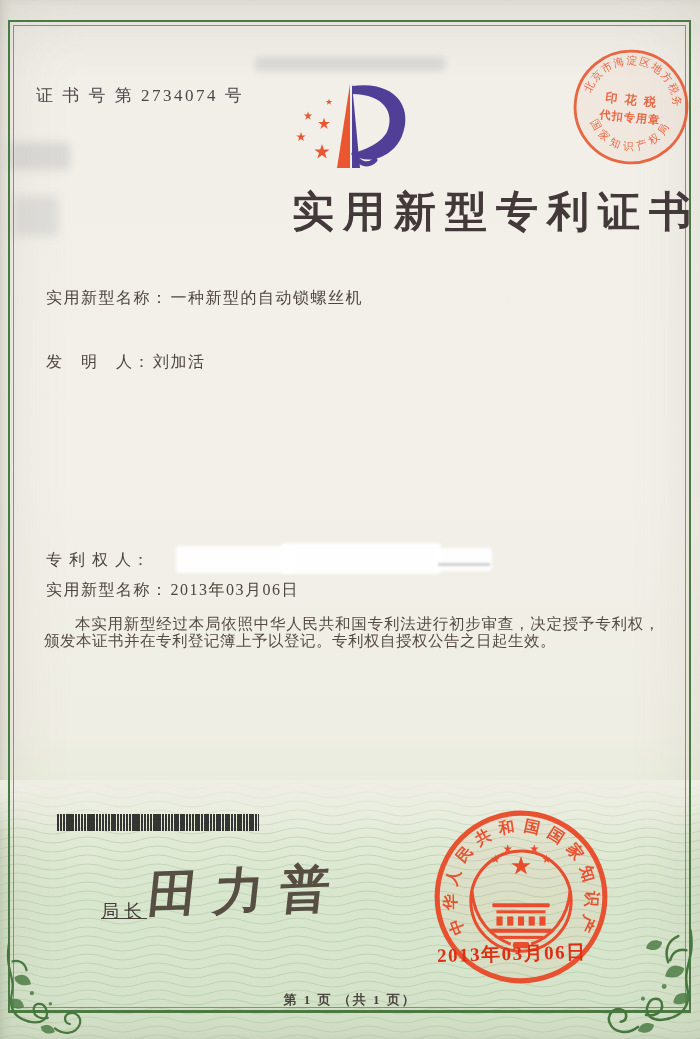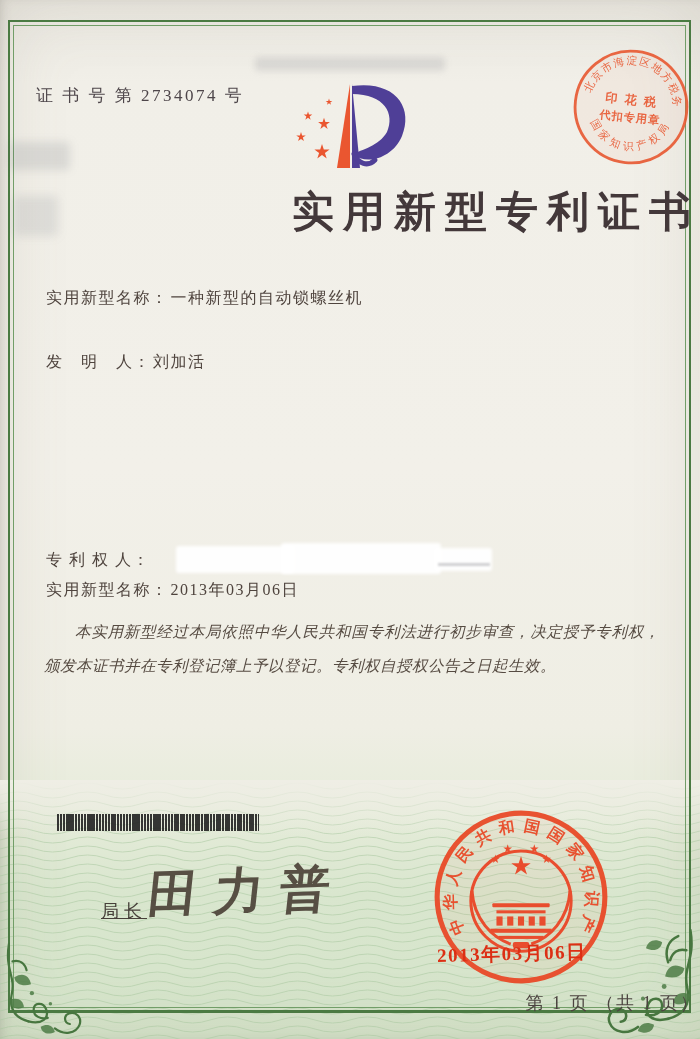--- a/index.html
+++ b/index.html
@@ -22,36 +22,36 @@
   .field{position:absolute;left:46px;font-size:16px;letter-spacing:1.5px;color:#4f443e;white-space:nowrap;text-align:right;}
   .f0{top:288px}.f1{top:352px}.f2{top:409px}.f3{top:466px}.f4{top:550px}.f5{top:580px}
   .field .val{margin-left:2px;}
   .redact{position:absolute;background:rgba(255,255,255,.93);filter:blur(1.6px);border-radius:3px;}
   .redact.r1{left:130px;top:-4px;width:118px;height:27px;}
   .redact.r2{left:235px;top:-7px;width:160px;height:31px;}
   .redact.r3{left:388px;top:-2px;width:58px;height:23px;}
   .redact-residue{position:absolute;left:392px;top:13px;width:52px;height:3px;
     background:rgba(140,140,145,.4);filter:blur(1px);}
   .paragraphs{position:absolute;left:44px;top:615px;width:616px;}
-  .paragraphs p{margin:0;text-indent:2em;font-size:15.5px;line-height:34px;color:#564b42;
-    text-align:justify;letter-spacing:.5px;font-style:italic;}
+  .paragraphs p{margin:0;text-indent:2em;font-size:15.5px;line-height:17px;color:#564b42;
+    text-align:justify;letter-spacing:.5px;}
   .barcode{position:absolute;left:57px;top:814px;width:202px;height:17px;opacity:.88;
     background:
       repeating-linear-gradient(90deg,#1d1d1d 0 2px,transparent 2px 3px),
       repeating-linear-gradient(90deg,#1d1d1d 0 1px,transparent 1px 7px),
       repeating-linear-gradient(90deg,transparent 0 9px,#1d1d1d 9px 12px,transparent 12px 23px);}
   .director-label{position:absolute;left:101px;top:899px;font-size:18px;letter-spacing:5px;color:#47403a;text-decoration:underline;}
   .signature{position:absolute;left:148px;top:858px;font-size:50px;letter-spacing:16px;color:#463b31;
     transform:rotate(-2deg) skewX(-8deg);font-weight:600;opacity:.88;}
   .office-seal{position:absolute;left:431px;top:807px;width:180px;height:180px;opacity:.95;}
   .office-seal text,.office-seal textPath{fill:#e94a28;font-family:"Liberation Serif",serif;}
   .seal-date{position:absolute;left:437px;top:941px;font-size:19px;letter-spacing:1.5px;color:#dc2f14;
     transform:rotate(-1.5deg);font-weight:600;}
-  .footer{position:absolute;left:0;right:0;top:991px;text-align:right;font-size:18px;
-    letter-spacing:2px;color:#4c4440;}
+  .footer{position:absolute;left:0;right:0;top:991px;text-align:center;font-size:13px;
+    letter-spacing:2px;color:#4c4440;font-weight:bold;}
   .ornament{position:absolute;}
   .ornament.left{left:0px;top:942px;width:92px;height:97px;}
   .ornament.right{left:596px;top:928px;width:104px;height:111px;transform:scaleX(-1);}
   .smudge{position:absolute;filter:blur(3px);border-radius:4px;}
   .smudge.top{left:255px;top:57px;width:190px;height:14px;background:rgba(110,112,125,.17);}
   .smudge.l1{left:10px;top:142px;width:60px;height:28px;background:rgba(85,92,110,.15);filter:blur(4px);}
   .smudge.l2{left:14px;top:196px;width:44px;height:40px;background:rgba(85,92,110,.12);filter:blur(5px);}
 </style>
 </head>
 <body>

